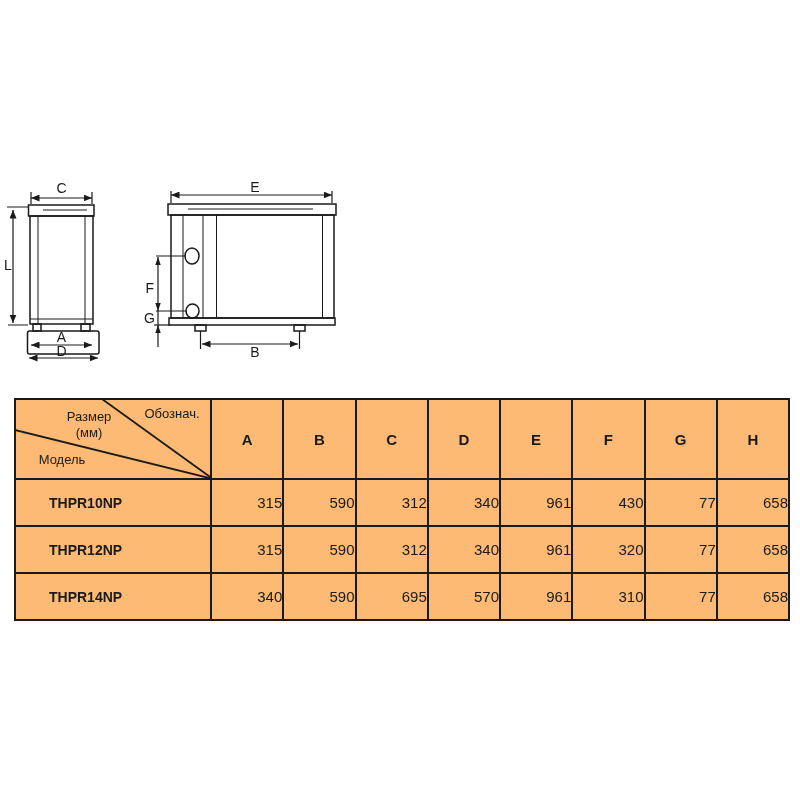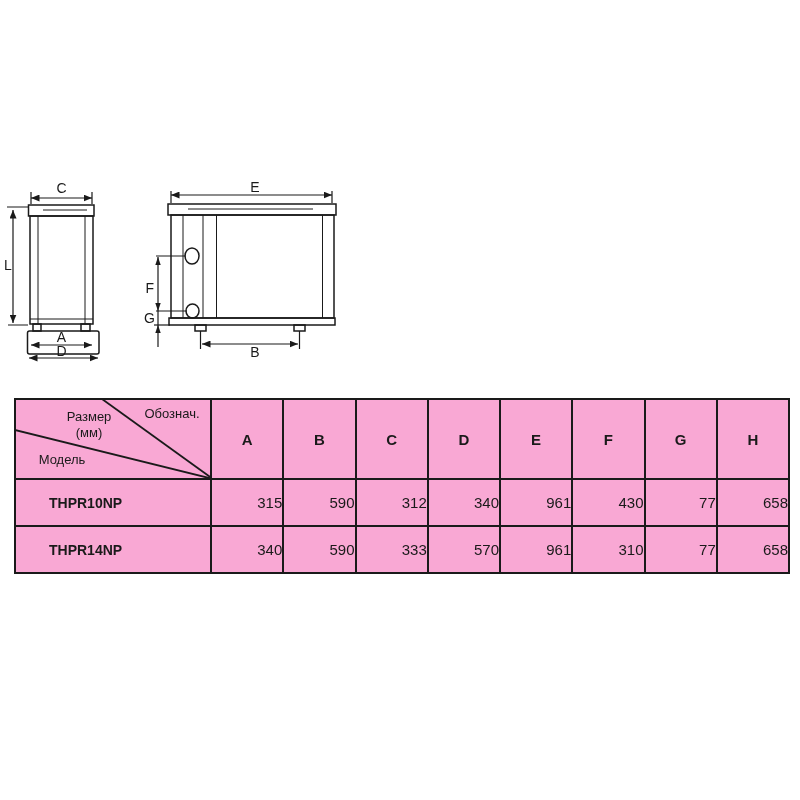--- a/index.html
+++ b/index.html
@@ -14,21 +14,21 @@
   }
   .obj  { stroke:#1a1a1a; stroke-width:1.5; fill:none; }
   .seam { stroke:#1a1a1a; stroke-width:1;   fill:none; }
   .dim  { stroke:#1a1a1a; stroke-width:1.2; fill:none; }
   .ah   { fill:#1a1a1a; stroke:none; }
 
   table.dim-table {
     position:absolute; left:14px; top:398px; width:776px;
     border-collapse:collapse; table-layout:fixed; background:#ffffff;
   }
-  .dim-table td { border:2px solid #1a1a1a; background:#f9a8d4; padding:0; }
+  .dim-table td { border:2px solid #1a1a1a; background:#fdba74; padding:0; }
   .dim-table tr.hdr td { height:78px; }
   .dim-table tr.data td { height:45px;padding-left:33px; }
   .hdr-letter { text-align:center; font-weight:bold; font-size:15px; }
   .model-cell { font-weight:bold; font-size:14px; padding-left:12px; text-align:left; }
   .val-cell   { text-align:right; font-size:15px; }
 
   .corner { position:relative; width:100%; height:78px; overflow:hidden; }
   .corner svg { position:absolute; left:0; top:0; }
   .corner .lbl { position:absolute; font-size:13px; line-height:16px; text-align:center; }
   .lbl-size  { left:18px;  top:9px;  width:110px; }
@@ -140,24 +140,35 @@
       <td class="val-cell">315</td>
       <td class="val-cell">590</td>
       <td class="val-cell">312</td>
       <td class="val-cell">340</td>
       <td class="val-cell">961</td>
       <td class="val-cell">430</td>
       <td class="val-cell">77</td>
       <td class="val-cell">658</td>
     </tr>
     <tr class="data">
+      <td class="model-cell">THPR12NP</td>
+      <td class="val-cell">315</td>
+      <td class="val-cell">590</td>
+      <td class="val-cell">312</td>
+      <td class="val-cell">340</td>
+      <td class="val-cell">961</td>
+      <td class="val-cell">320</td>
+      <td class="val-cell">77</td>
+      <td class="val-cell">658</td>
+    </tr>
+    <tr class="data">
       <td class="model-cell">THPR14NP</td>
       <td class="val-cell">340</td>
       <td class="val-cell">590</td>
-      <td class="val-cell">333</td>
+      <td class="val-cell">695</td>
       <td class="val-cell">570</td>
       <td class="val-cell">961</td>
       <td class="val-cell">310</td>
       <td class="val-cell">77</td>
       <td class="val-cell">658</td>
     </tr>
   </tbody>
     </table>
 
 </div>

